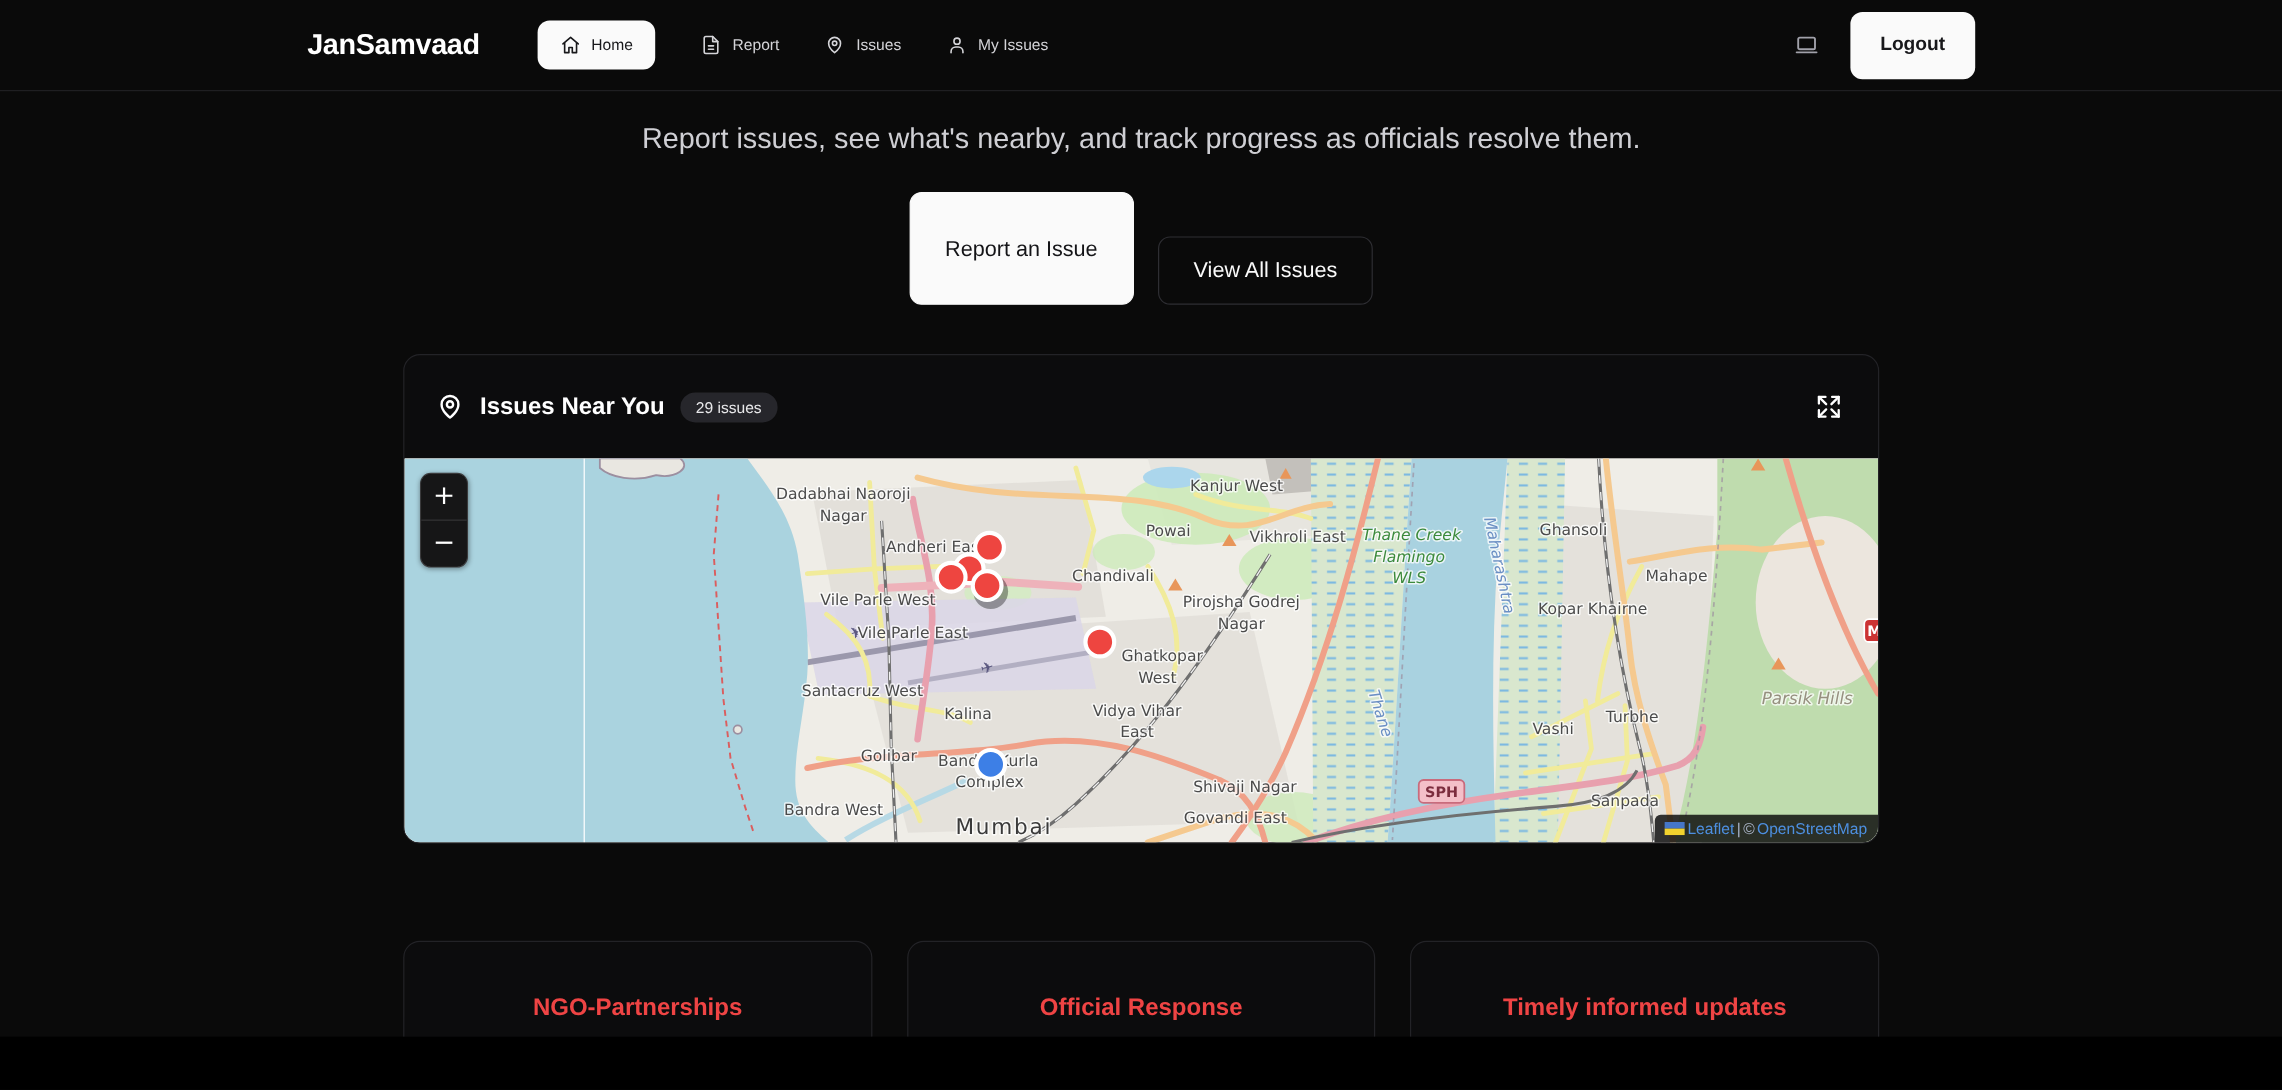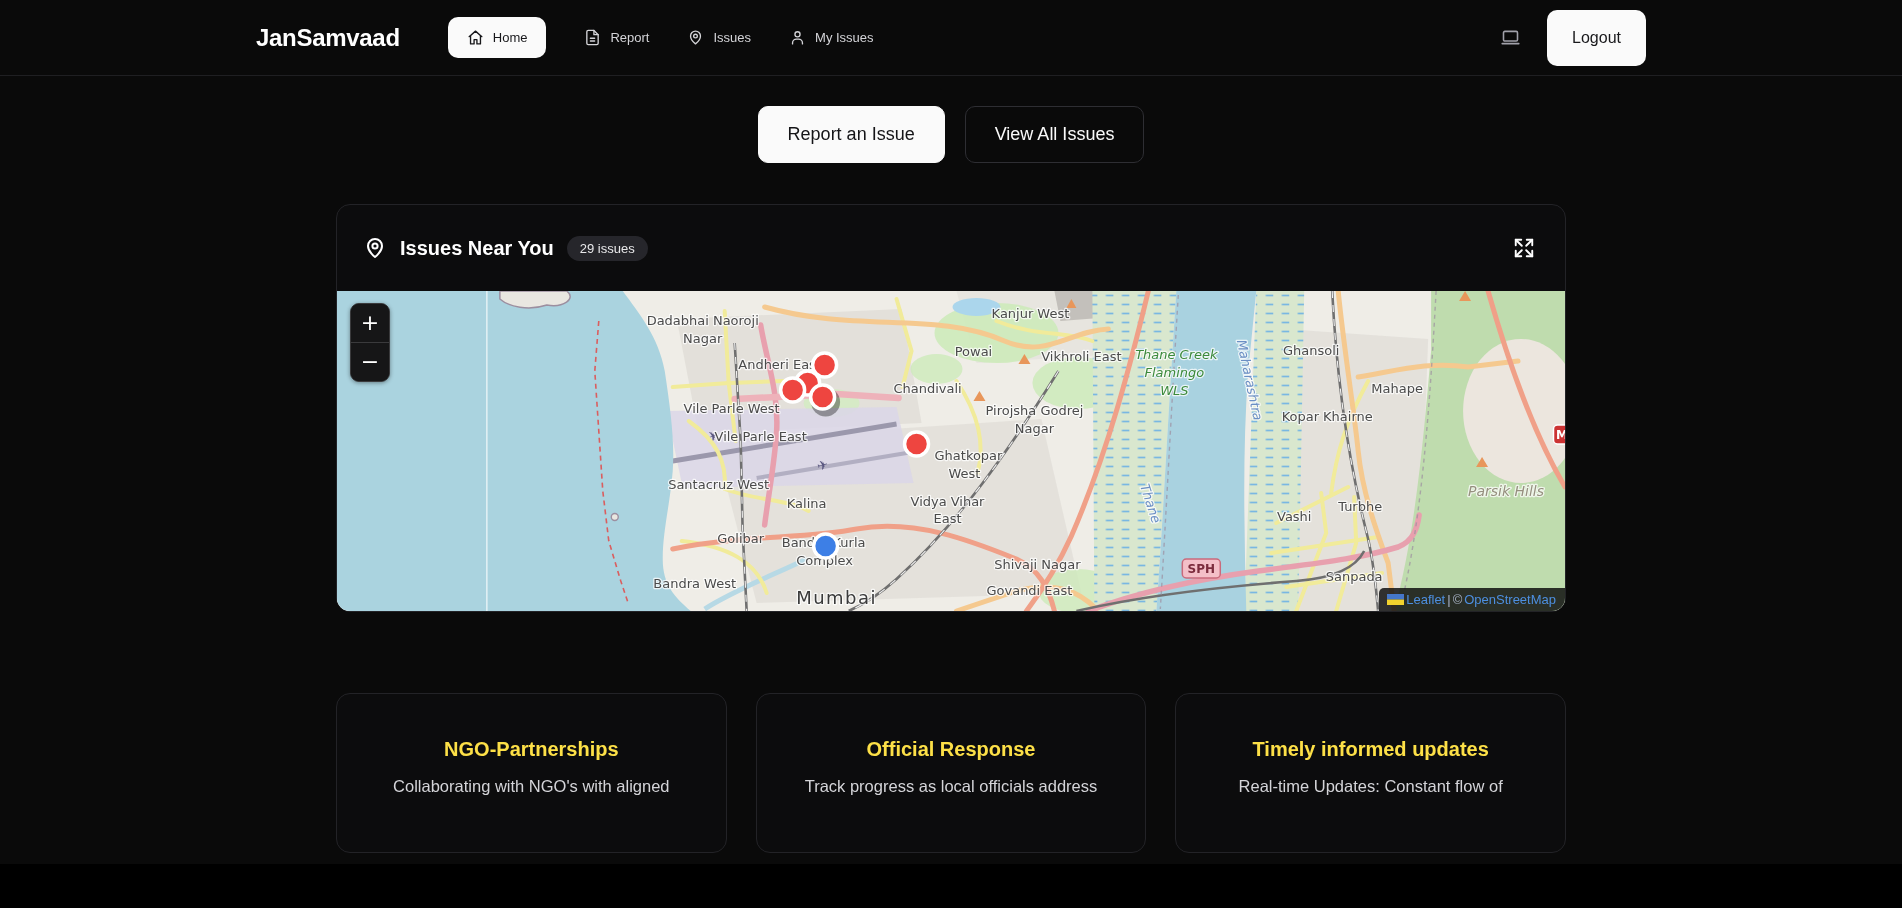--- a/index.html
+++ b/index.html
@@ -19,32 +19,32 @@
     text-decoration:none; cursor:pointer; white-space:nowrap;
   }
   .nav-link svg { flex:0 0 auto; }
   .nav-pill {
     background:#fafafa; color:#18181b; font-weight:500;
     padding:12px 19px; border-radius:10px;
   }
   .nav-right { margin-left:auto; display:flex; align-items:center; gap:26px; }
   .laptop { color:#a1a1aa; display:flex; }
   .logout-btn {
-    background:#fafafa; color:#18181b; font-size:16px; font-weight:400;
+    background:#fafafa; color:#18181b; font-size:16px; font-weight:700;
     border:none; border-radius:10px; padding:19px 25px; cursor:pointer;
     font-family:inherit;
   }
   
   .hero { text-align:center; margin-top:26px; }
   .hero h1 { font-size:55px; font-weight:800; letter-spacing:-1.5px; color:#fff; }
   .hero p { margin-top:14px; font-size:24px; color:#cfcfd4; }
   .cta-row { margin-top:30px; display:flex; justify-content:center; gap:20px; }
   .btn { font-family:inherit; font-size:18px; border-radius:10px; cursor:pointer; padding:17px 29px; font-weight:500; }
   .btn-primary { background:#fafafa; color:#141417; border:1px solid #fafafa; }
-  .btn-secondary { background:#0a0a0a; color:#fafafa; border:1px solid #2e2e33; }
+  .btn-secondary { background:#0a0a0a; color:#fafafa; border:1px solid #2e2e33;margin-top:37px; }
   
   .container { max-width:1230px; margin:0 auto; }
   .map-card { margin-top:41px; border:1px solid #232327; border-radius:14px; background:#0c0c0d; overflow:hidden; }
   .map-card-header { height:86px; display:flex; align-items:center; padding:0 26px; gap:13px; }
   .map-card-header h2 { font-size:20px; font-weight:700; color:#fff; }
   .badge { background:#26262b; color:#e8e8ea; font-size:13px; padding:5px 13px; border-radius:999px; font-weight:500; }
   .expand-btn { margin-left:auto; background:none; border:none; cursor:pointer; display:flex; padding:4px; }
   .map-wrap { position:relative; height:320px; background:#efede7; cursor:grab; }
   .map-wrap svg.mapsvg { position:absolute; inset:0; width:100%; height:100%; display:block; }
   
@@ -62,21 +62,21 @@
   .zoom-ctl .zsep { height:1px; background:#3a3a3c; }
   
   .attribution { position:absolute; right:0; bottom:0; background:rgba(8,8,10,.82);
     display:flex; align-items:center; gap:2px; padding:4px 9px 4px 8px; font-size:13px;
     border-top-left-radius:5px; color:#aab4c8; }
   .attribution a { color:#4d8fe0; text-decoration:none; }
   
   .features { margin-top:81px; display:grid; grid-template-columns:repeat(3,1fr); gap:29px; }
   .feature-card { border:1px solid #232327; border-radius:14px; background:#0c0c0d;
     text-align:center; padding:44px 28px 28px; min-height:160px; }
-  .feature-card h3 { font-size:20px; font-weight:700; color:#fde047; }
+  .feature-card h3 { font-size:20px; font-weight:700; color:#ef4444; }
   .feature-card p { margin-top:13px; font-size:16.5px; color:#d4d4d8; line-height:1.5; }
 </style>
 </head>
 <body>
 
 <div class="page">
 
   <header>
     <div class="nav-inner">
       <div class="brand">JanSamvaad</div>
@@ -125,20 +125,21 @@
               <rect x="4" y="5" width="16" height="11" rx="1.5"></rect>
               <path d="M2.5 19h19"></path>
             </svg>
         </span>
         <button class="logout-btn">Logout</button>
       </div>
     </div>
   </header>
 
   <section class="hero">
+    <p>Report issues, see what's nearby, and track progress as officials resolve them.</p>
     <div class="cta-row">
       <button class="btn btn-primary">Report an Issue</button>
       <button class="btn btn-secondary">View All Issues</button>
     </div>
   </section>
 
   <main class="container">
 
     <section class="map-card">
       <div class="map-card-header">

